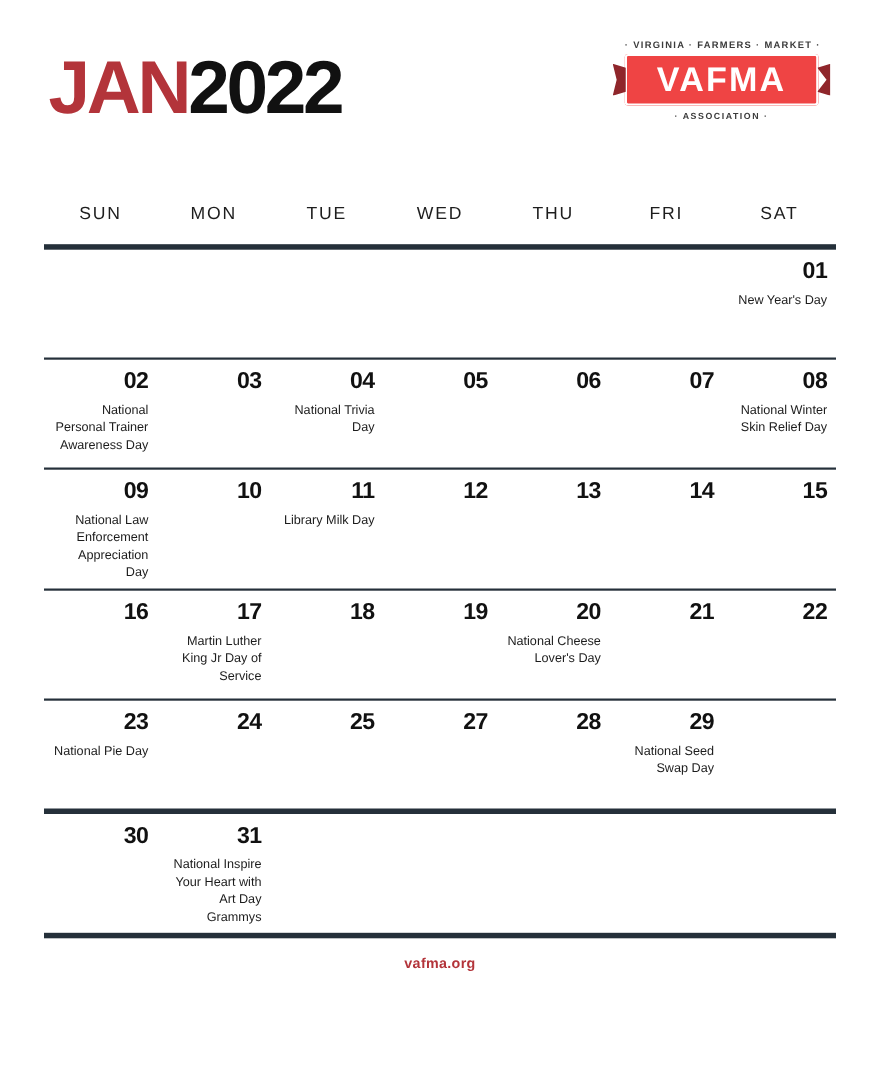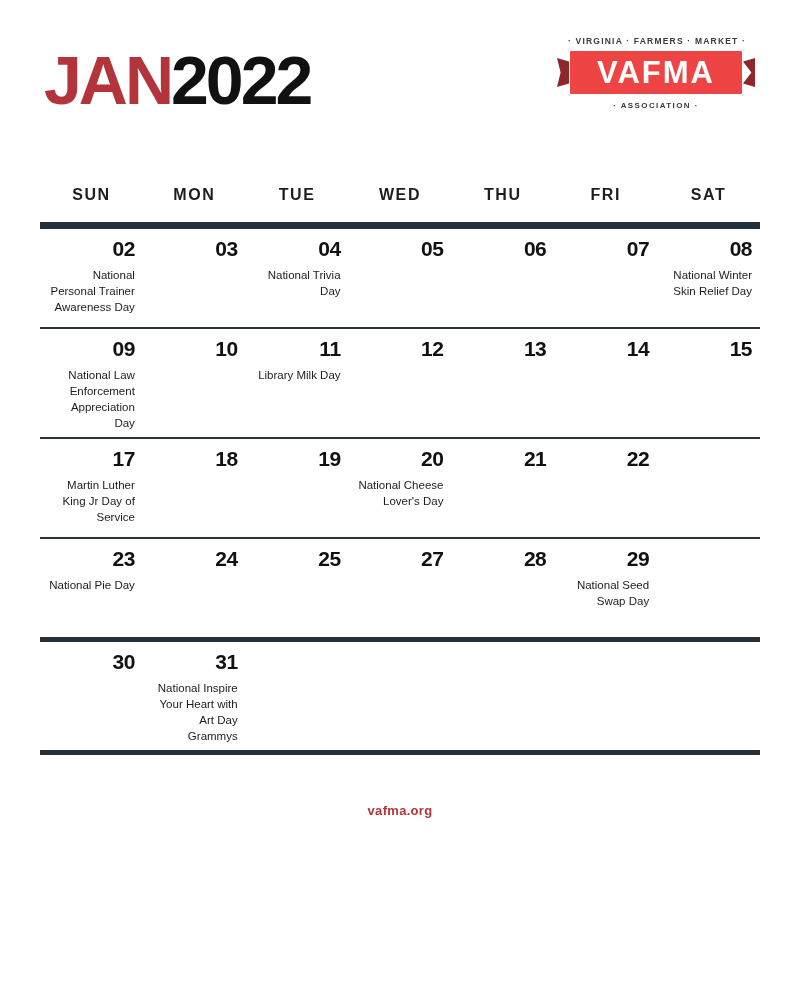--- a/index.html
+++ b/index.html
@@ -98,21 +98,20 @@
     grid-template-columns: repeat(7, 1fr);
     padding: 0 40px;
     box-sizing: border-box;
   }
   .weekday {
     text-align: center;
     font-size: 16px;
     letter-spacing: 1.6px;
     color: #1d1d1d;
     padding: 34px 0 18px 0;
-    font-weight: bold;
   }
   .grid-wrap {
     padding: 0 40px;
     box-sizing: border-box;
   }
   .rule-thick {
     height: 5px;
     background: #25303a;
   }
   .rule-thin {
@@ -146,21 +145,20 @@
   .event {
     display: block;
   }
   
   .align-left { text-align: right; }
   .align-right { text-align: right; }
   
   .footer {
     text-align: center;
     padding-top: 14px;
-    margin-top: 32px;
   }
   .footer-link {
     color: #b3343a;
     font-size: 13px;
     font-weight: bold;
     text-decoration: none;
     letter-spacing: 0.3px;
   }
 </style>
 </head>
@@ -188,20 +186,46 @@
     <div class="weekday">TUE</div>
     <div class="weekday">WED</div>
     <div class="weekday">THU</div>
     <div class="weekday">FRI</div>
     <div class="weekday">SAT</div>
   </div>
 
   <div class="grid-wrap">
     <div class="rule-thick"></div>
     <div id="weeks-container">
+        <div class="week">
+          <div class="cell empty">
+            <div class="daynum"></div>
+          </div>
+          <div class="cell empty">
+            <div class="daynum"></div>
+          </div>
+          <div class="cell empty">
+            <div class="daynum"></div>
+          </div>
+          <div class="cell empty">
+            <div class="daynum"></div>
+          </div>
+          <div class="cell empty">
+            <div class="daynum"></div>
+          </div>
+          <div class="cell empty">
+            <div class="daynum"></div>
+          </div>
+          <div class="cell">
+            <div class="daynum">01</div>
+            <div class="events align-right">
+              <span class="event">New Year's Day</span>
+            </div>
+          </div>
+        </div>
         <div class="rule-thin"></div>
         <div class="week">
           <div class="cell">
             <div class="daynum">02</div>
             <div class="events align-left">
               <span class="event">National Personal Trainer Awareness Day</span>
             </div>
           </div>
           <div class="cell">
             <div class="daynum">03</div>
@@ -253,20 +277,23 @@
           </div>
           <div class="cell">
             <div class="daynum">14</div>
           </div>
           <div class="cell">
             <div class="daynum">15</div>
           </div>
         </div>
         <div class="rule-thin"></div>
         <div class="week">
+          <div class="cell">
+            <div class="daynum">16</div>
+          </div>
           <div class="cell">
             <div class="daynum">17</div>
             <div class="events align-right">
               <span class="event">Martin Luther King Jr Day of Service</span>
             </div>
           </div>
           <div class="cell">
             <div class="daynum">18</div>
           </div>
           <div class="cell">

